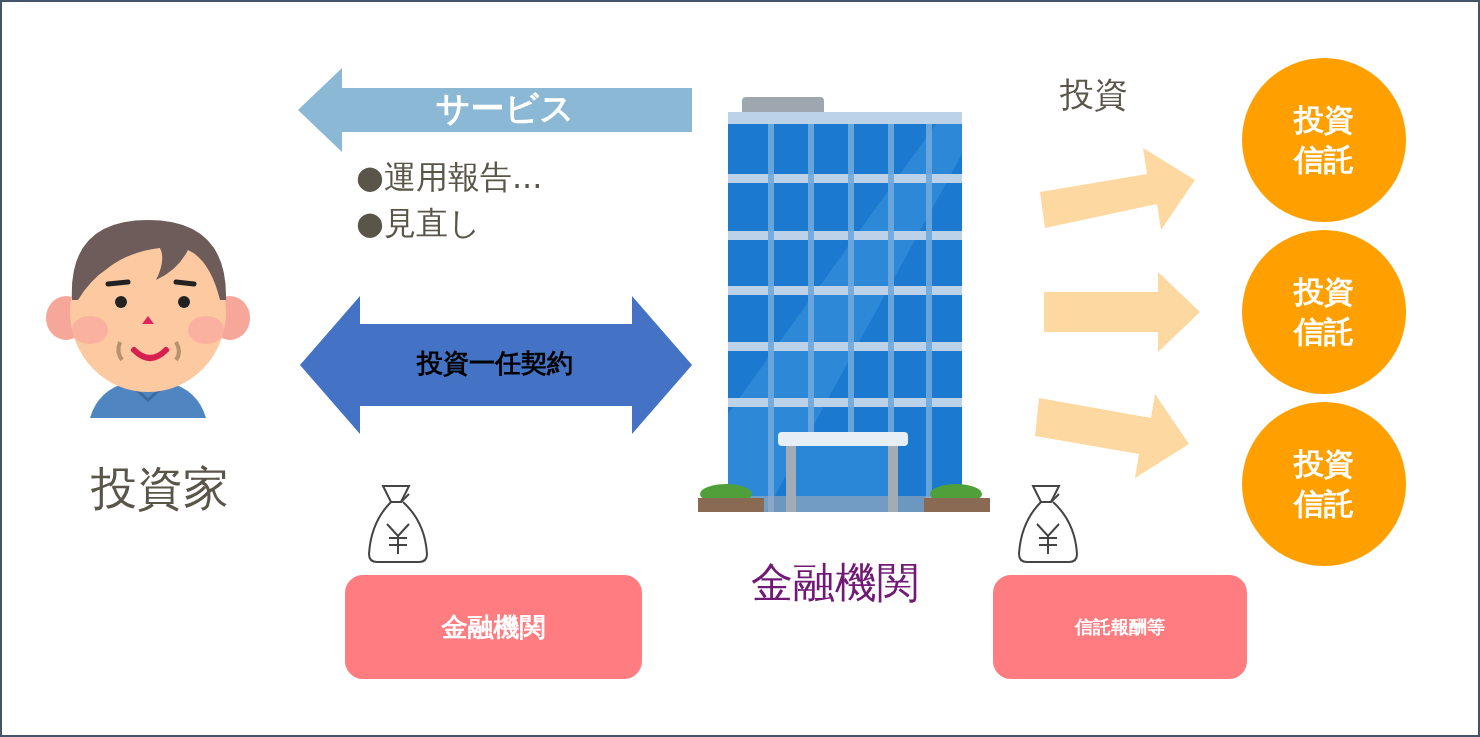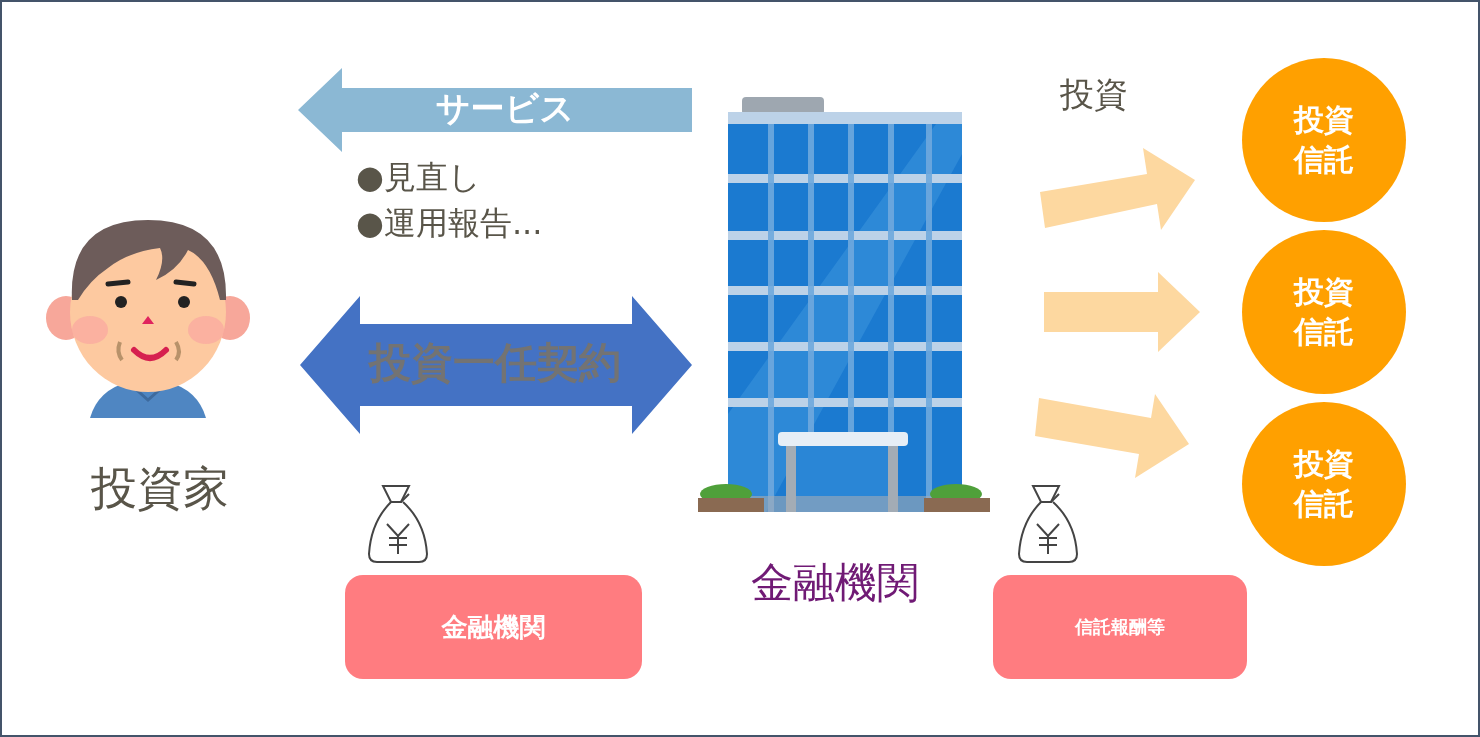--- a/index.html
+++ b/index.html
@@ -13,22 +13,22 @@
 
   
   .service-arrow { left: 298px; top: 68px; width: 394px; height: 84px; }
   .service-text { left: 400px; top: 84px; width: 210px; height: 50px; color: #fff;
                   font-size: 34px; font-weight: bold; }
 
   .service-list { left: 356px; top: 154px; font-size: 32px; line-height: 46px; color: #595549; }
   .service-list .row { white-space: nowrap; }
 
   .contract-arrow { left: 300px; top: 296px; width: 392px; height: 138px; }
-  .contract-text { left: 340px; top: 335px; width: 310px; height: 56px; color: #737373;
-                   font-size: 42px; font-weight: bold; font-family: Liberation Mono, monospace; }
+  .contract-text { left: 340px; top: 335px; width: 310px; height: 56px; color: #000000;
+                   font-size: 26px; font-weight: bold; font-family: Liberation Mono, monospace; }
 
   .investor-label { left: 70px; top: 458px; width: 180px; font-size: 46px; text-align: center; color: #595549; }
   .bank-label { left: 720px; top: 555px; width: 230px; font-size: 42px; text-align: center; color: #701a75; }
   .invest-label { left: 1060px; top: 72px; font-size: 34px; color: #595549; }
 
   .fee-box { background: #ff7c80; border-radius: 18px; color: #fff; font-weight: bold; }
   .fee-box-1 { left: 345px; top: 575px; width: 297px; height: 104px; font-size: 26px; line-height: 34px; flex-direction: column; }
   .fee-box-2 { left: 993px; top: 575px; width: 254px; height: 104px; font-size: 18px; }
 
   .fund-circle { width: 164px; height: 164px; border-radius: 50%; background: #ffa000; color: #fff;
@@ -72,22 +72,22 @@
 <div class="abs investor-label">投資家</div>
 
 <div class="abs service-arrow">
   <svg width="394" height="84" viewBox="0 0 394 84">
     <polygon points="0,42 44,0 44,20 394,20 394,64 44,64 44,84" fill="#8bb8d4"></polygon>
   </svg>
 </div>
 <div class="abs service-text center-text">サービス</div>
 
 <div class="abs service-list">
+  <div class="row">●運用報告...</div>
   <div class="row">●見直し</div>
-  <div class="row">●運用報告...</div>
 </div>
 
 <div class="abs contract-arrow">
   <svg width="392" height="138" viewBox="0 0 392 138">
     <polygon points="0,69 60,0 60,28 332,28 332,0 392,69 332,138 332,110 60,110 60,138" fill="#4472c4"></polygon>
   </svg>
 </div>
 <div class="abs contract-text center-text">投資一任契約</div>
 
 <div class="abs" style="left:365px; top:482px; width:66px; height:84px;">

